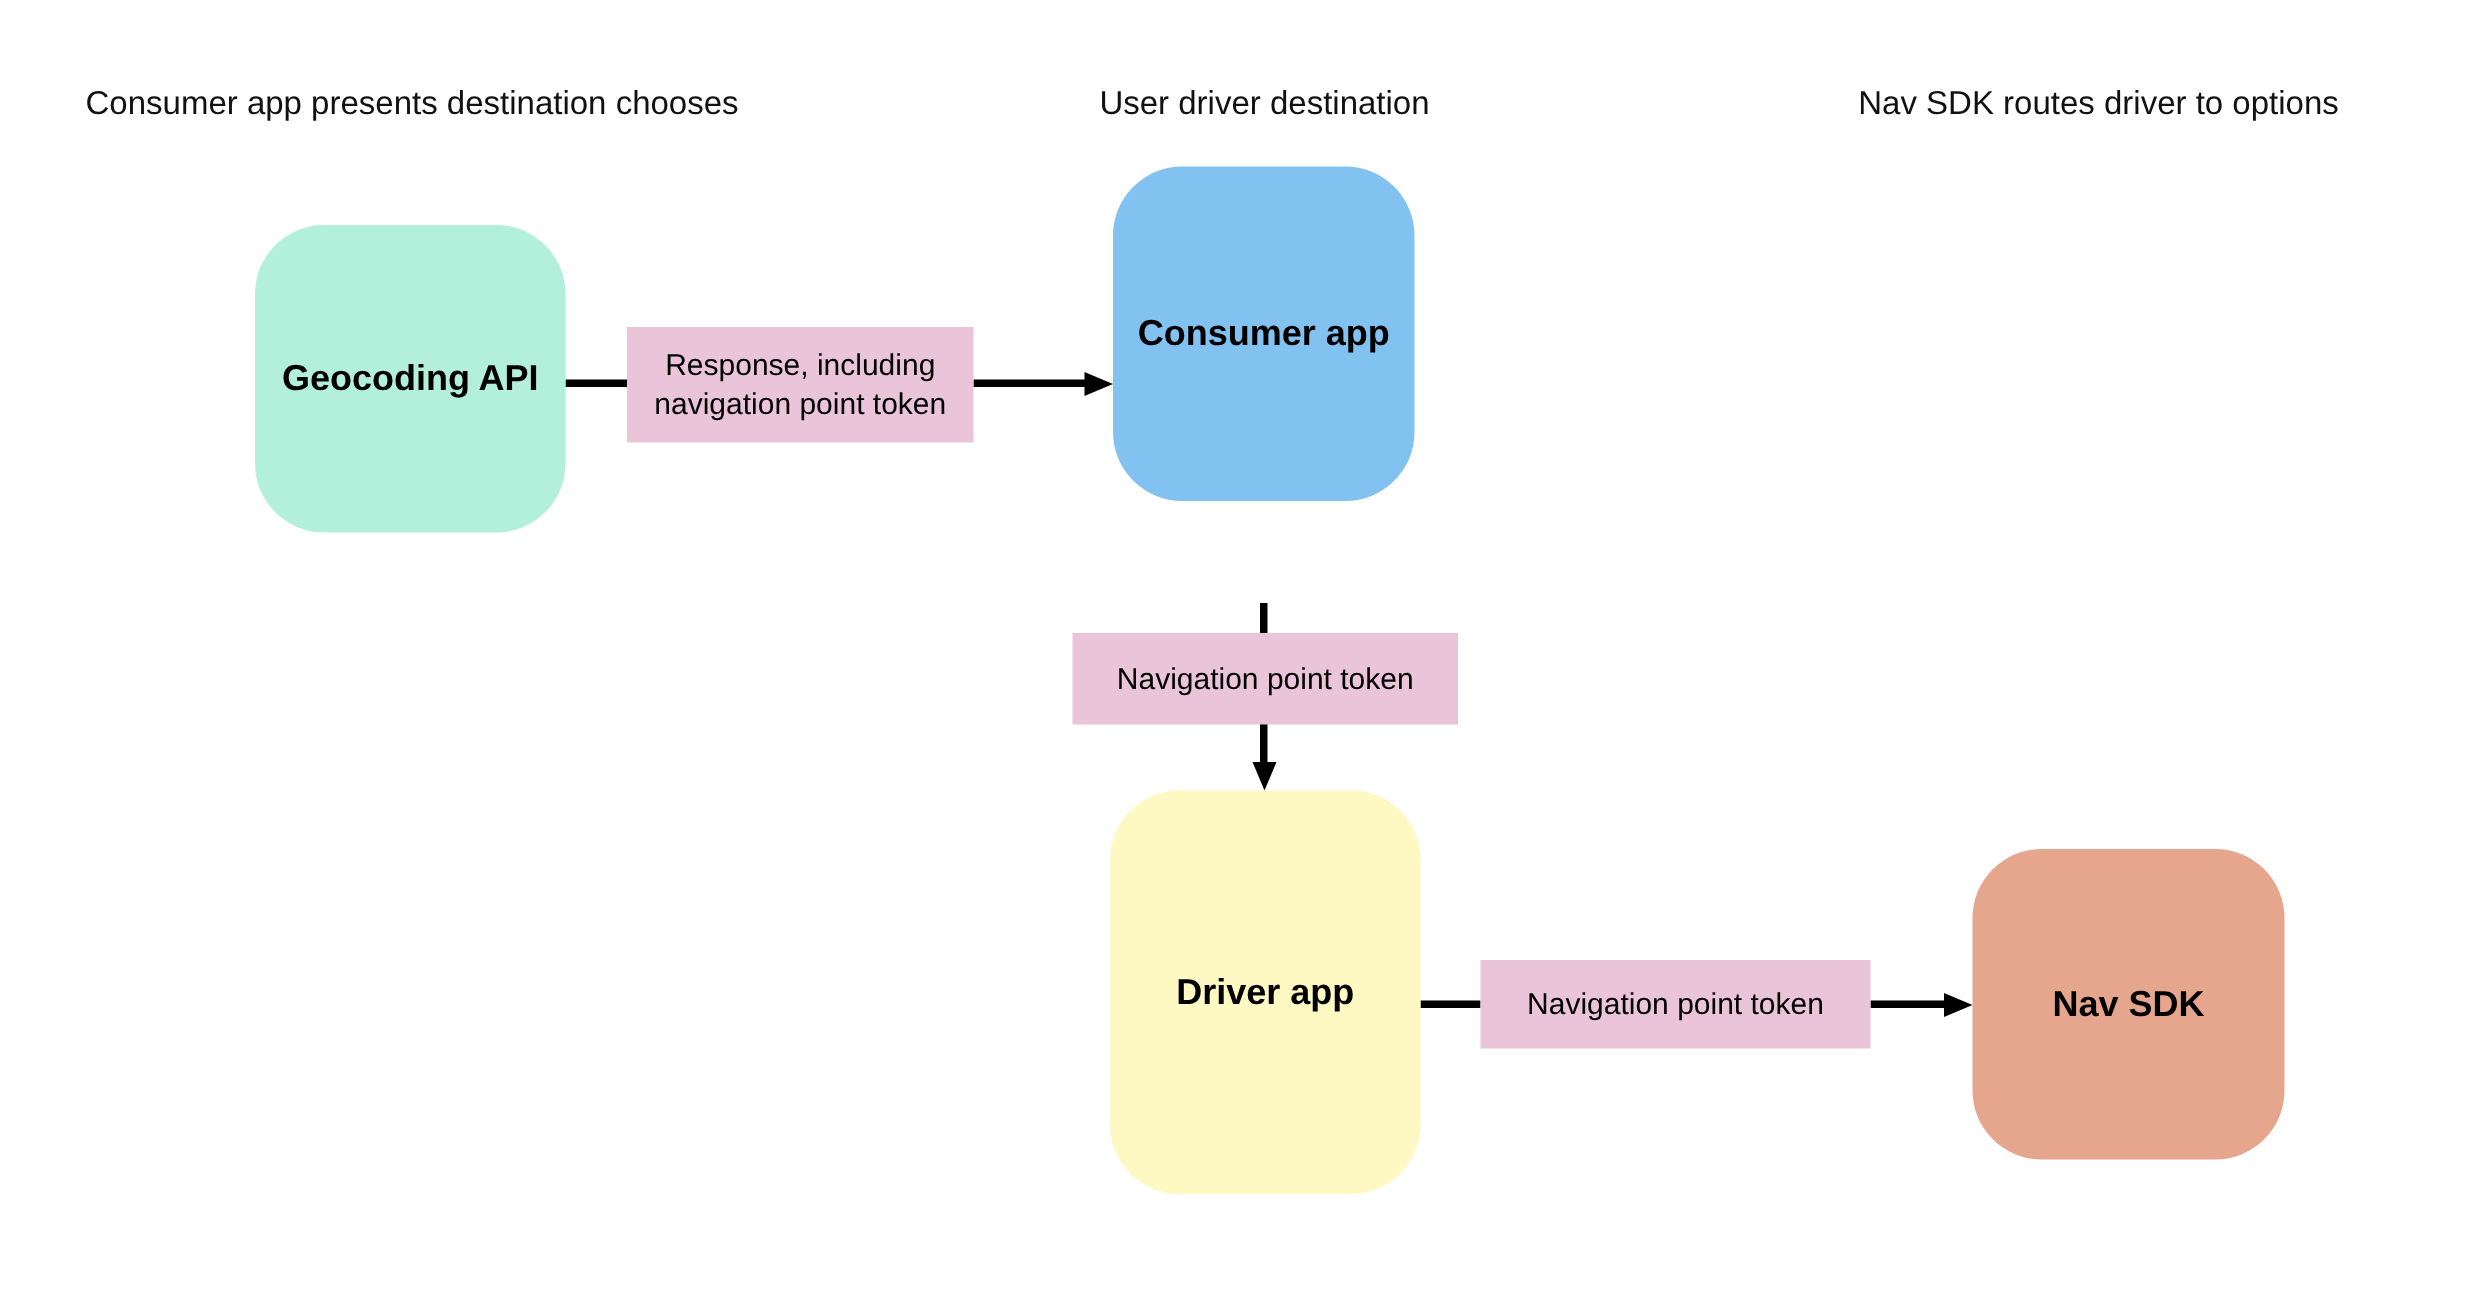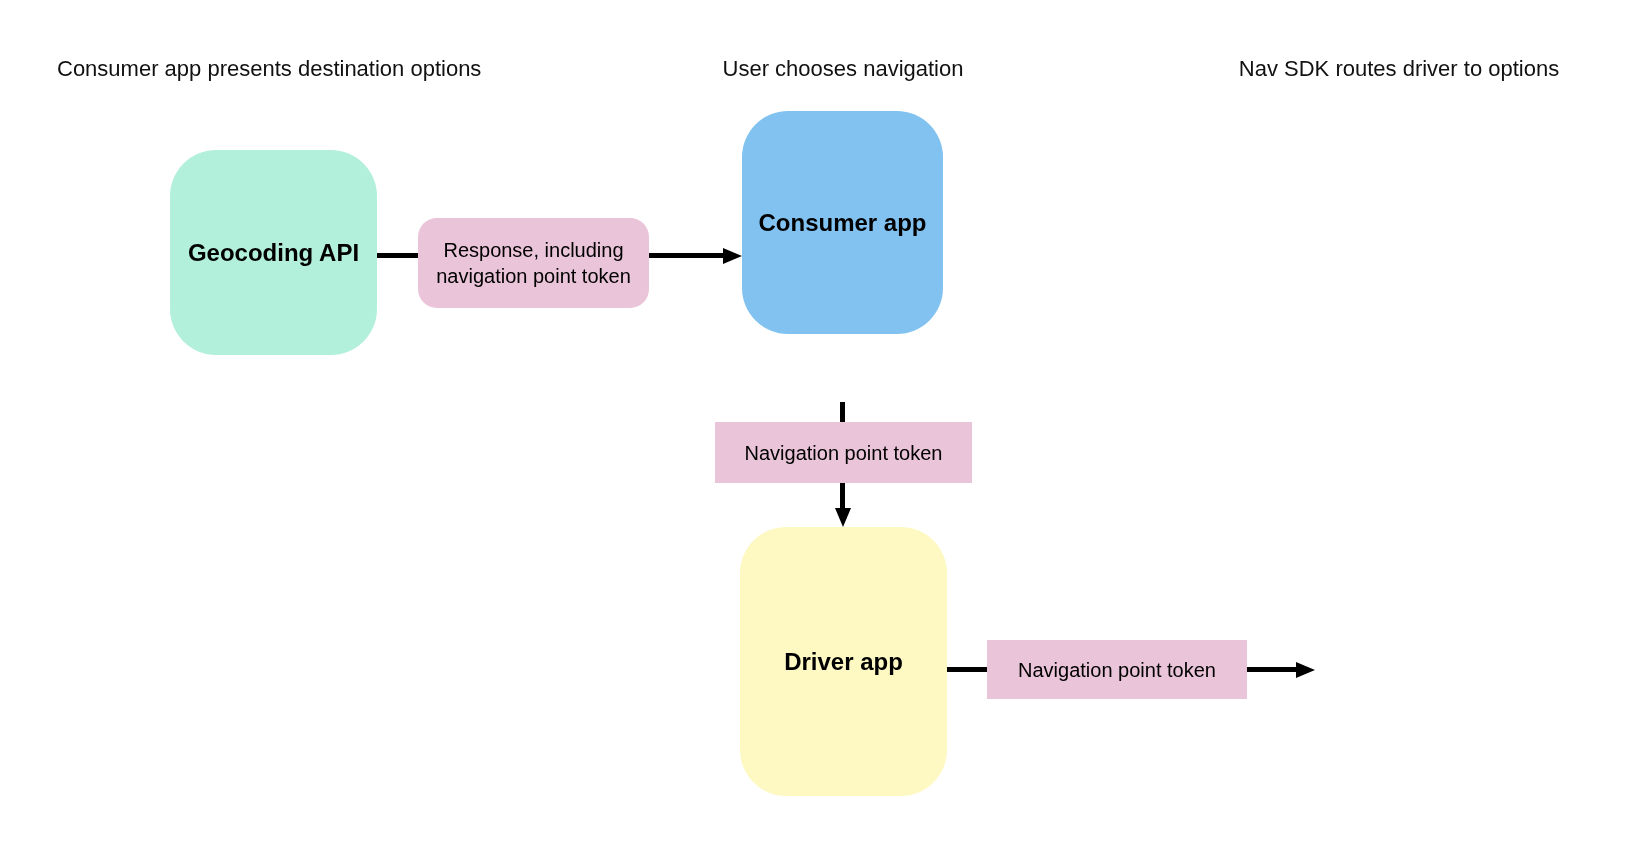--- a/index.html
+++ b/index.html
@@ -47,21 +47,21 @@
   .edge-label {
     position: absolute;
     display: flex;
     align-items: center;
     justify-content: center;
     text-align: center;
     font-size: 20px;
     line-height: 26px;
     z-index: 2;
   }
-  #label-response       { left: 418px; top: 218px; width: 231px; height: 90px; border-radius: 19px; }
+  #label-response       { left: 418px; top: 218px; width: 231px; height: 77px; }
   #label-navtoken-mid   { left: 715px; top: 422px; width: 257px; height: 61px; }
   #label-navtoken-right { left: 987px; top: 640px; width: 260px; height: 59px; }
 
   
   .hline { position: absolute; height: 5px; background: #000000; z-index: 0; }
   .vline { position: absolute; width: 5px;  background: #000000; z-index: 0; }
   .head-right {
     position: absolute; width: 0; height: 0; z-index: 0;
     border-top: 8px solid transparent;
     border-bottom: 8px solid transparent;
@@ -83,22 +83,22 @@
   
   #a3-seg1 { left: 947px; top: 667px; width: 40px; }
   #a3-seg2 { left: 1247px; top: 667px; width: 50px; }
   #a3-head { left: 1296px; top: 662px; }
 </style>
 </head>
 <body>
 
 <div id="canvas">
 
-  <div class="col-header" id="header-1">Consumer app presents destination options</div>
-  <div class="col-header" id="header-2">User chooses navigation</div>
+  <div class="col-header" id="header-1">Consumer app presents destination chooses</div>
+  <div class="col-header" id="header-2">User driver destination</div>
   <div class="col-header" id="header-3">Nav SDK routes driver to options</div>
 
   <div>
     <div class="hline" id="a1-seg1"></div>
     <div class="hline" id="a1-seg2"></div>
     <div class="head-right" id="a1-head"></div>
   </div>
 
   <div>
     <div class="vline" id="a2-seg"></div>
@@ -116,20 +116,23 @@
   </div>
 
   <div class="node" id="node-consumer" style="background: rgb(130, 194, 240);">
     <span>Consumer app</span>
   </div>
 
   <div class="node" id="node-driver" style="background: #fef9c3;">
     <span>Driver app</span>
   </div>
 
+  <div class="node" id="node-navsdk" style="background: rgb(230, 166, 142);">
+    <span>Nav SDK</span>
+  </div>
 
   <div class="edge-label" id="label-response" style="background: rgb(234, 196, 216);">
     <span>Response, including navigation point token</span>
   </div>
 
   <div class="edge-label" id="label-navtoken-mid" style="background: rgb(234, 196, 216);">
     <span>Navigation point token</span>
   </div>
 
   <div class="edge-label" id="label-navtoken-right" style="background: rgb(234, 196, 216);">

